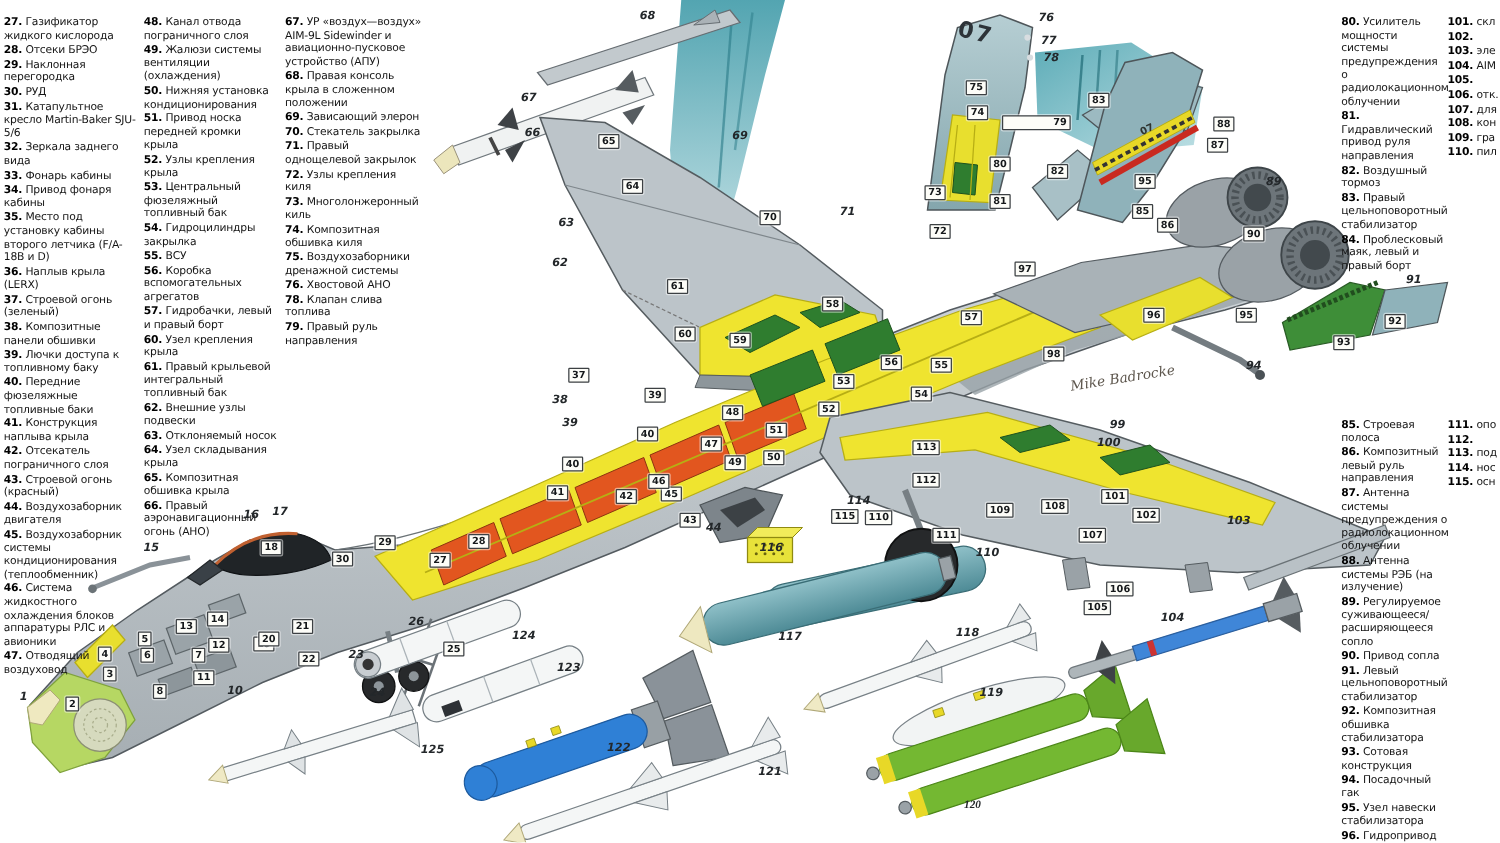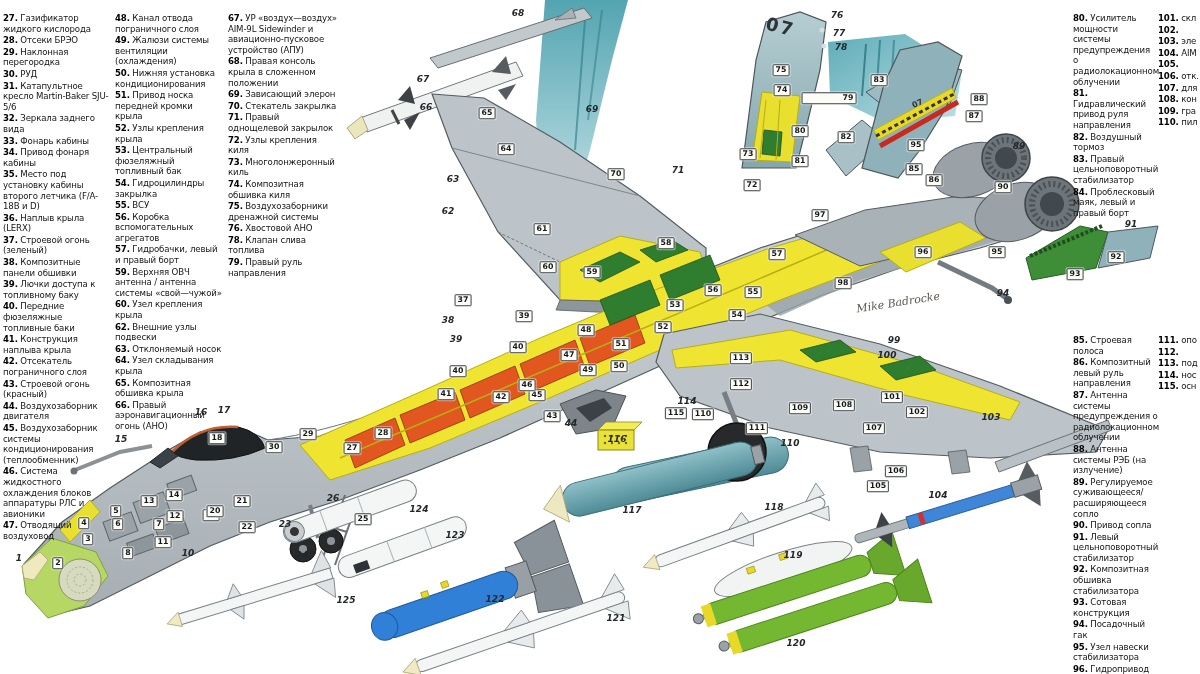--- a/index.html
+++ b/index.html
@@ -345,22 +345,22 @@
       <div class="li"><b>48.</b> Канал отвода пограничного слоя</div>
       <div class="li"><b>49.</b> Жалюзи системы вентиляции (охлаждения)</div>
       <div class="li"><b>50.</b> Нижняя установка кондиционирования</div>
       <div class="li"><b>51.</b> Привод носка передней кромки крыла</div>
       <div class="li"><b>52.</b> Узлы крепления крыла</div>
       <div class="li"><b>53.</b> Центральный фюзеляжный топливный бак</div>
       <div class="li"><b>54.</b> Гидроцилиндры закрылка</div>
       <div class="li"><b>55.</b> ВСУ</div>
       <div class="li"><b>56.</b> Коробка вспомогательных агрегатов</div>
       <div class="li"><b>57.</b> Гидробачки, левый и правый борт</div>
-      <div class="li"><b>59.</b> Верхняя ОВЧ антенна / антенна системы «свой—чужой»</div>
       <div class="li"><b>60.</b> Узел крепления крыла</div>
+      <div class="li"><b>61.</b> Правый крыльевой интегральный топливный бак</div>
       <div class="li"><b>62.</b> Внешние узлы подвески</div>
       <div class="li"><b>63.</b> Отклоняемый носок</div>
       <div class="li"><b>64.</b> Узел складывания крыла</div>
       <div class="li"><b>65.</b> Композитная обшивка крыла</div>
       <div class="li"><b>66.</b> Правый аэронавигационный огонь (АНО)</div>
     </div>
 <div class="col c3">
       <div class="li"><b>67.</b> УР «воздух—воздух» AIM-9L Sidewinder и авиационно-пусковое устройство (АПУ)</div>
       <div class="li"><b>68.</b> Правая консоль крыла в сложенном положении</div>
       <div class="li"><b>69.</b> Зависающий элерон</div>
@@ -524,21 +524,21 @@
       <span class="callout cplain" style="left: 790px; top: 443px;">110</span>
       <span class="callout cbox" style="left: 757px; top: 428px;">111</span>
       <span class="callout cbox" style="left: 741px; top: 384px;">112</span>
       <span class="callout cbox" style="left: 741px; top: 358px;">113</span>
       <span class="callout cplain" style="left: 687px; top: 401px;">114</span>
       <span class="callout cbox" style="left: 676px; top: 413px;">115</span>
       <span class="callout cplain" style="left: 617px; top: 439px;">116</span>
       <span class="callout cplain" style="left: 632px; top: 510px;">117</span>
       <span class="callout cplain" style="left: 774px; top: 507px;">118</span>
       <span class="callout cplain" style="left: 793px; top: 555px;">119</span>
-      <span class="callout cplain" style="left: 796px; top: 643px;">120</span>
+      <span class="callout cplain" style="left: 778px; top: 643px; font-family: Liberation Serif, serif;">120</span>
       <span class="callout cplain" style="left: 616px; top: 618px;">121</span>
       <span class="callout cplain" style="left: 495px; top: 599px;">122</span>
       <span class="callout cplain" style="left: 455px; top: 535px;">123</span>
       <span class="callout cplain" style="left: 419px; top: 509px;">124</span>
       <span class="callout cplain" style="left: 318px; top: 600px; margin-left: 28px;">125</span>
     </div>
 
 <div class="tail-code tail-big">07</div>
 <div class="tail-code tail-small">07</div>
 <div class="signature">Mike Badrocke</div>

